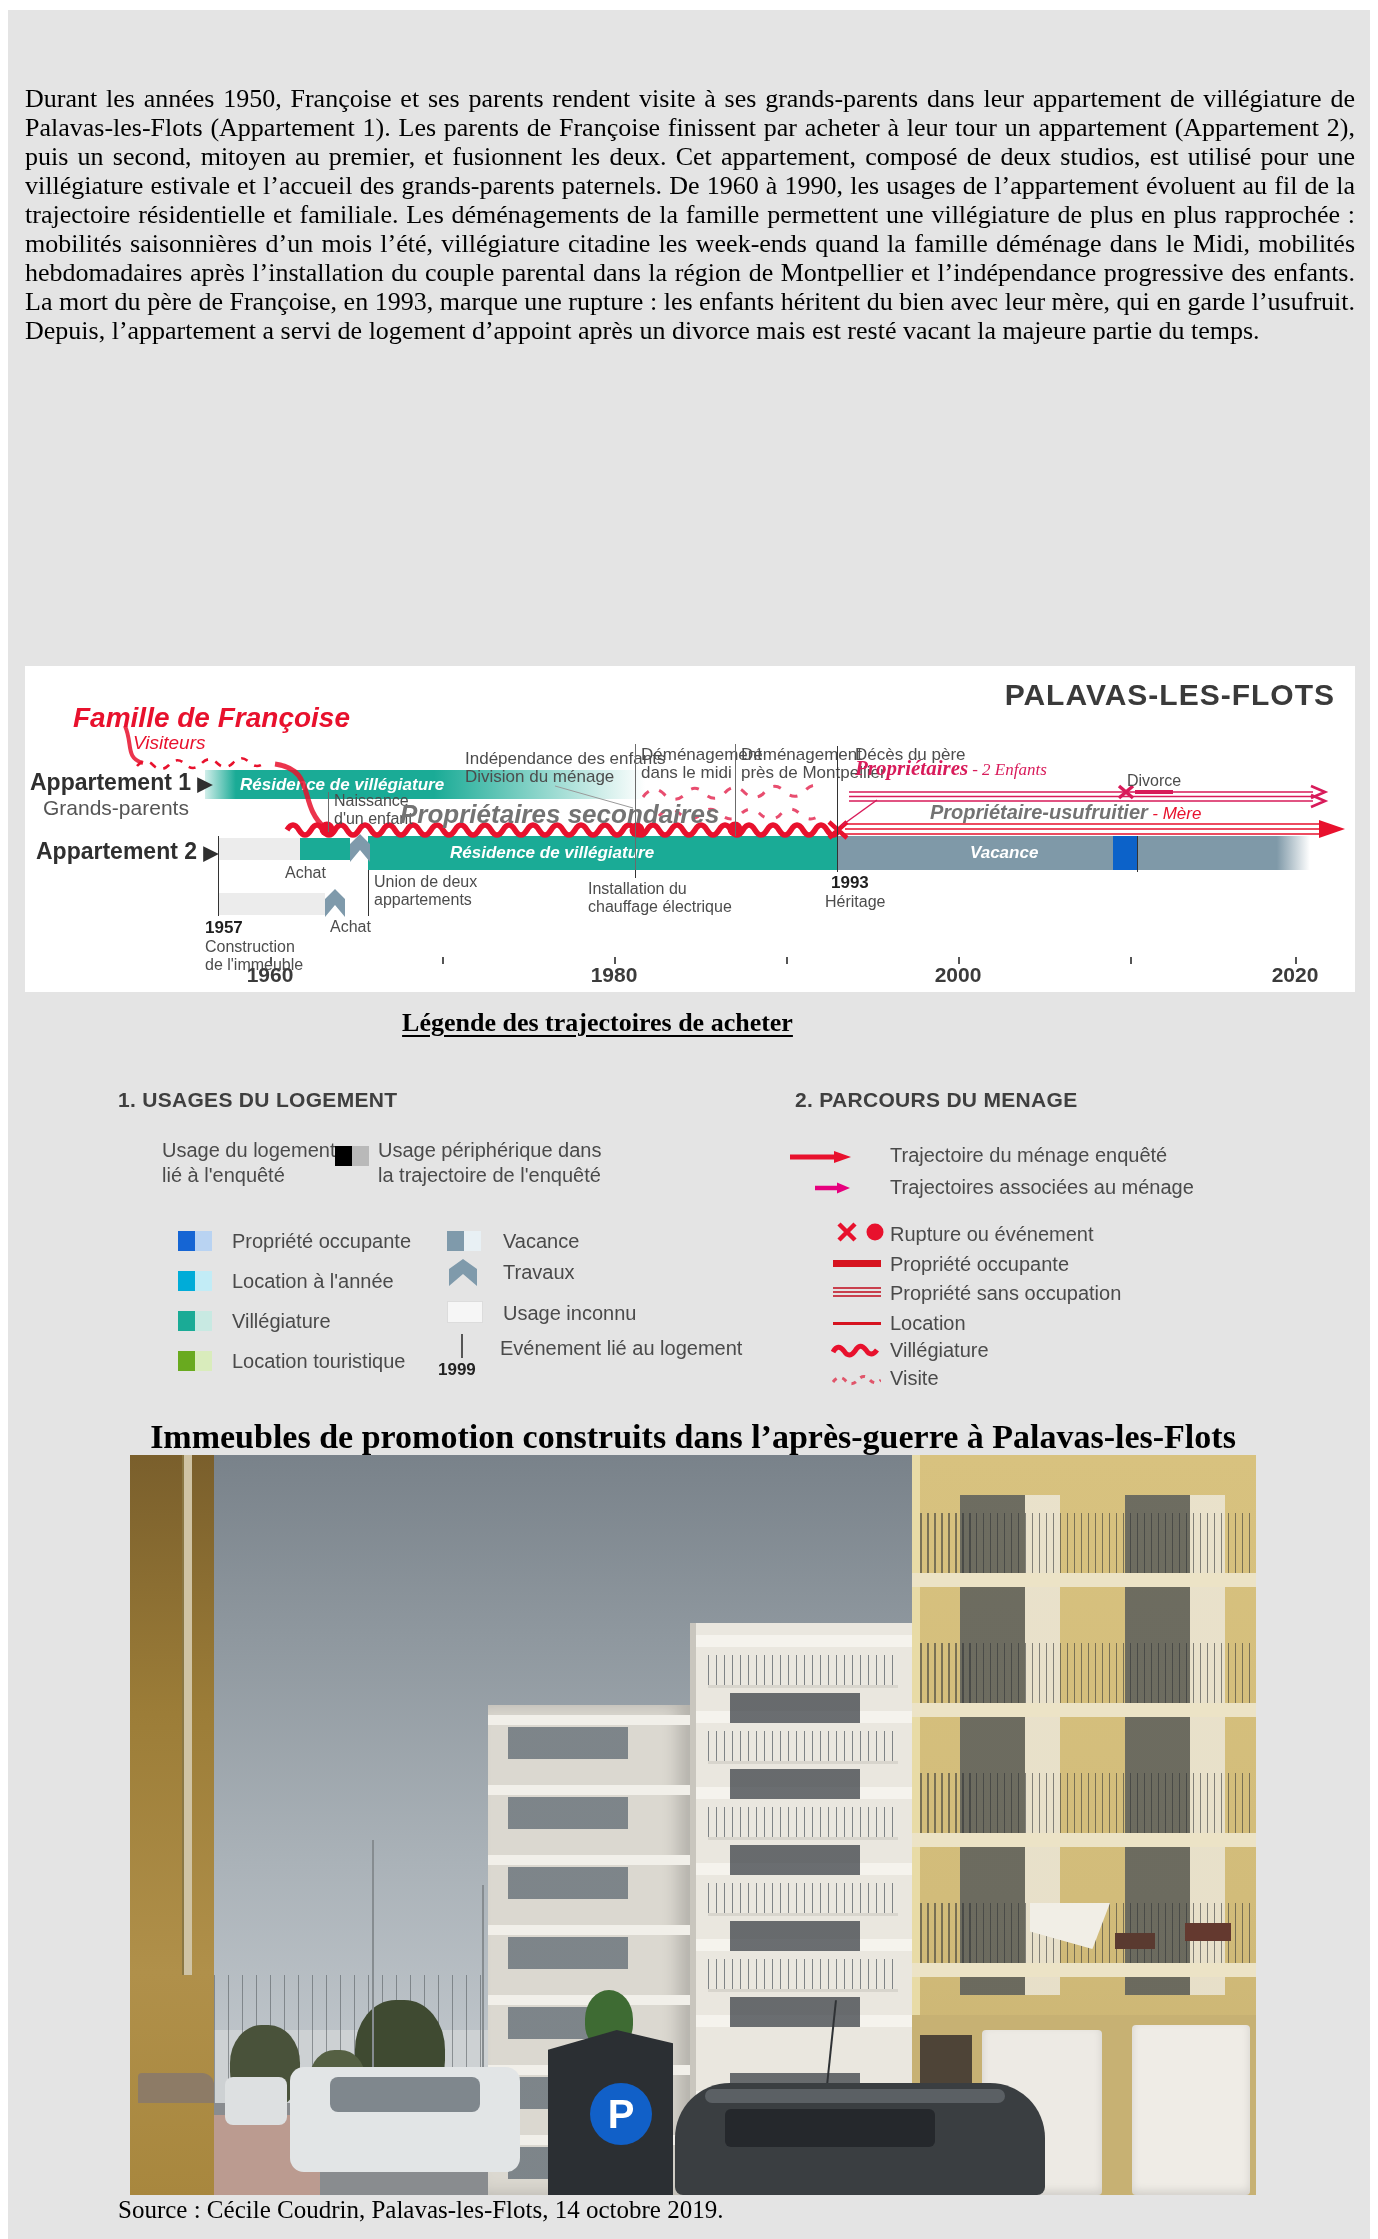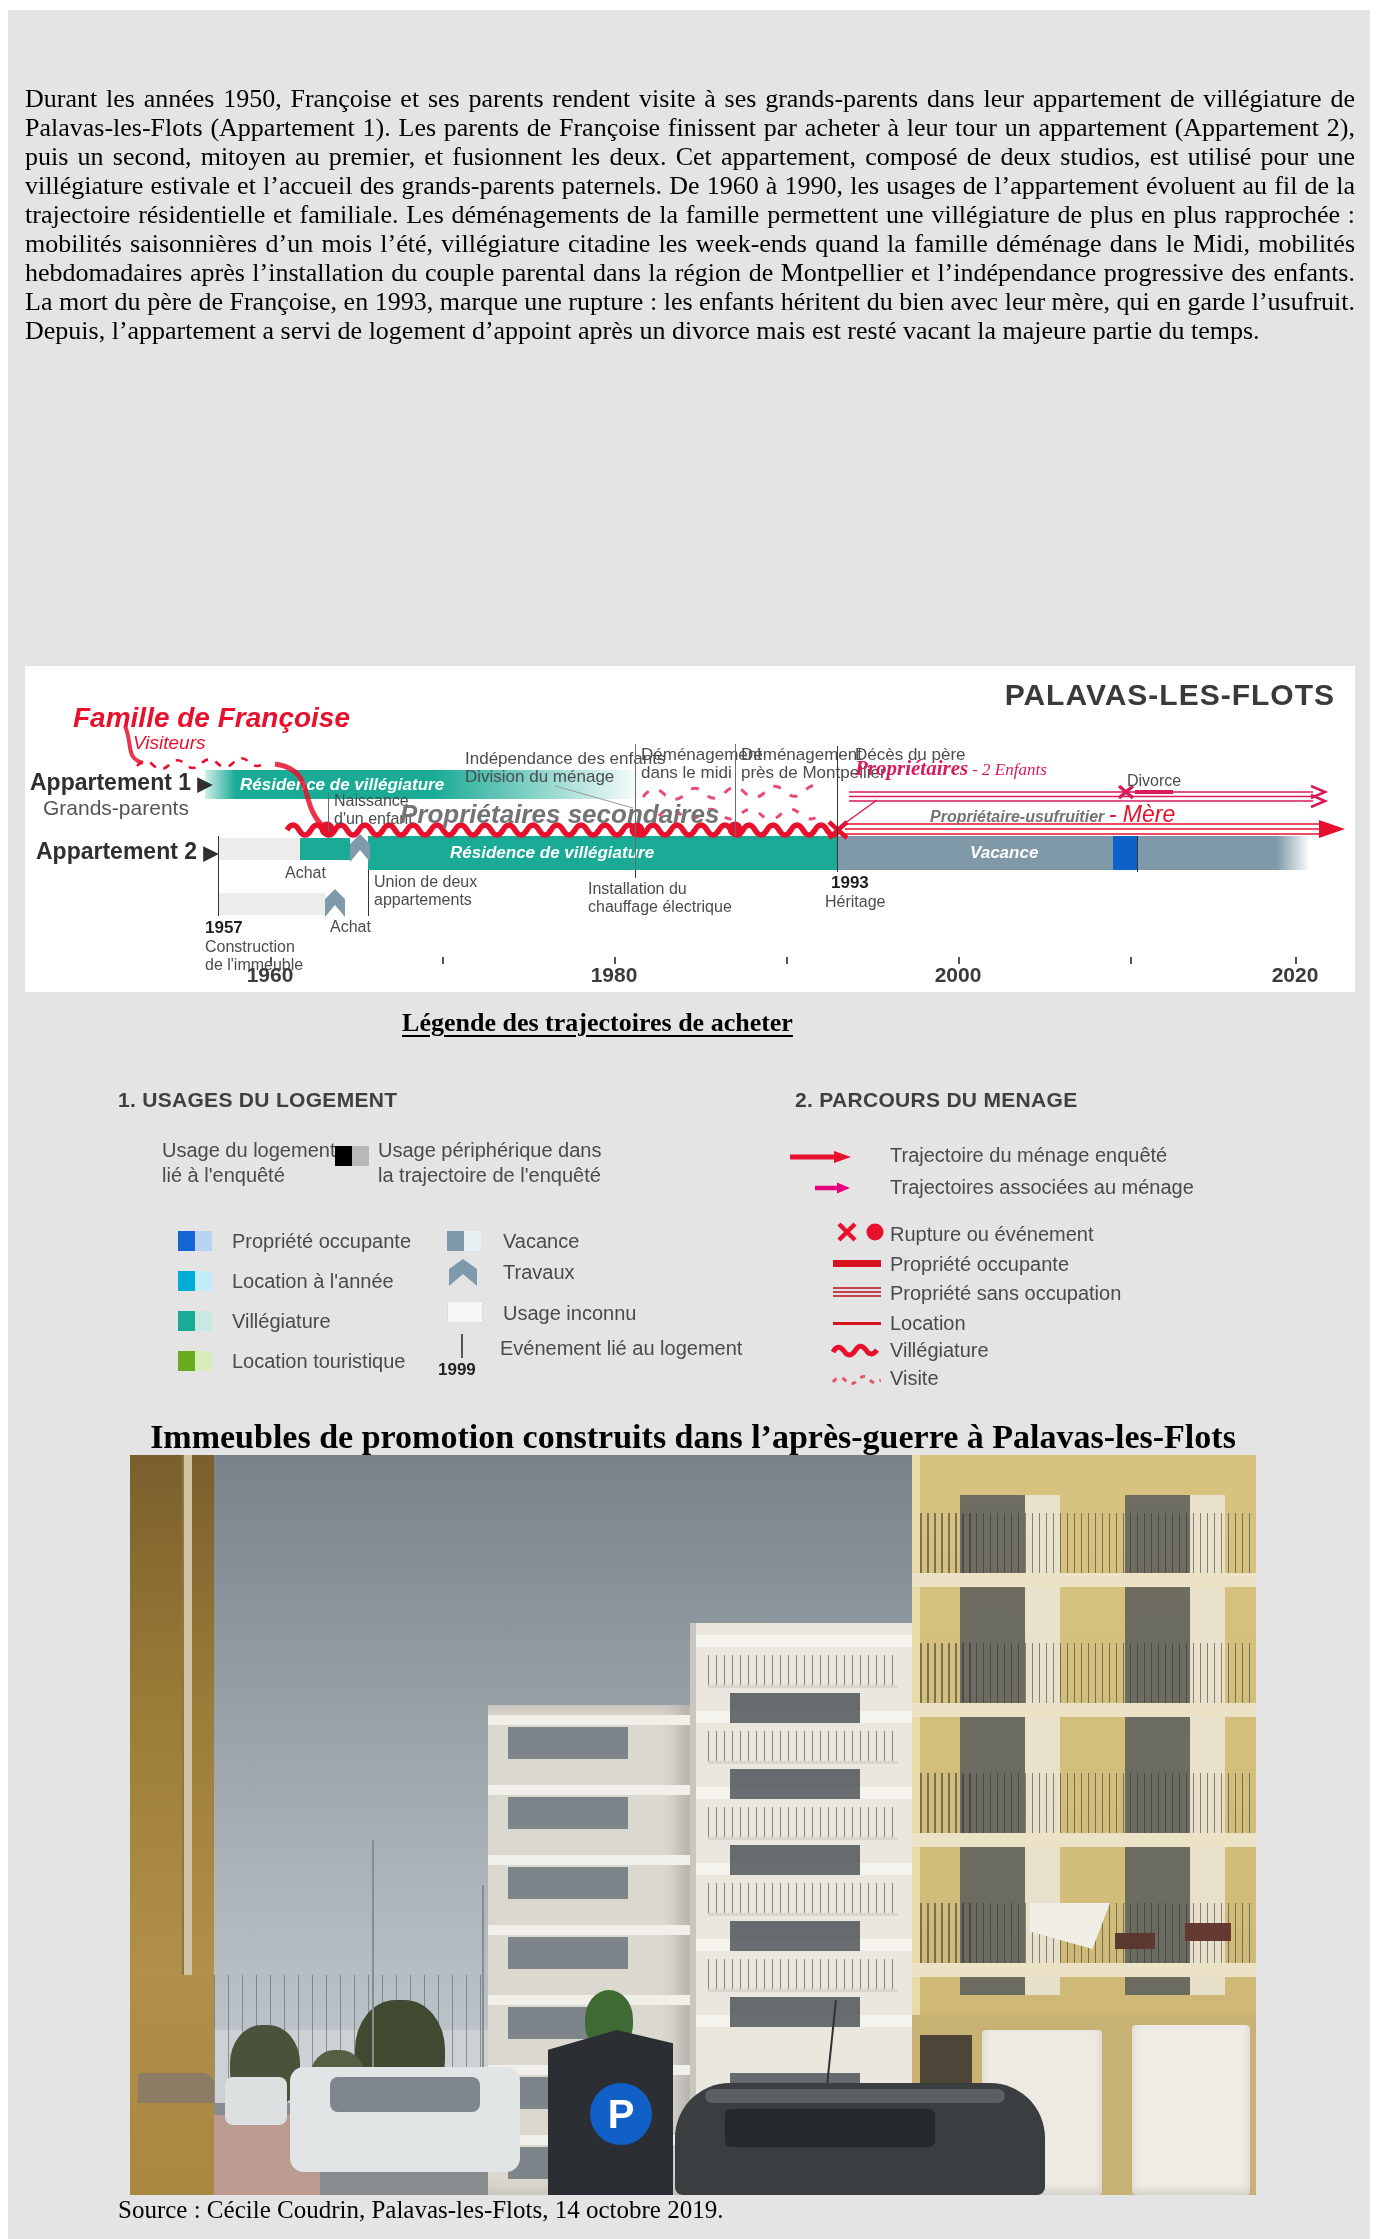--- a/index.html
+++ b/index.html
@@ -136,22 +136,22 @@
     <div class="vrule" style="left:710px;top:78px;height:92px;"></div>
     <div class="vrule" style="left:812px;top:80px;height:126px;background:#333;"></div>
 
     <div class="abs redbig" style="left:375px;top:133px;">Propriétaires secondaires</div>
 
     <div class="abs" style="left:830px;top:90px;white-space:nowrap;font-family:Liberation Serif, serif;">
       <span class="redbig crimson" style="font-size:21px;">Propriétaires</span>
       <span class="crimson" style="font-style:italic;font-size:17px;">- 2 Enfants</span>
     </div>
     <div class="abs" style="left:905px;top:135px;white-space:nowrap;">
-      <span class="redbig" style="font-size:16px;text-align:right;">Propriétaire-usufruitier</span>
-      <span style="font-style:italic;font-size:23px;color:#e8112d;">- Mère</span>
+      <span class="redbig" style="font-size:20px;text-align:right;">Propriétaire-usufruitier</span>
+      <span style="font-style:italic;font-size:17px;color:#e8112d;">- Mère</span>
     </div>
 
     <div class="drule" style="left:193px;top:170px;height:80px;"></div>
     <div class="abs yearbold" style="left:180px;top:252px;">1957</div>
     <div class="abs lab ml" style="left:180px;top:272px;">Construction
 de l'immeuble</div>
 
     <div class="abs lab" style="left:260px;top:198px;">Achat</div>
     <div class="abs lab" style="left:305px;top:252px;">Achat</div>
 

